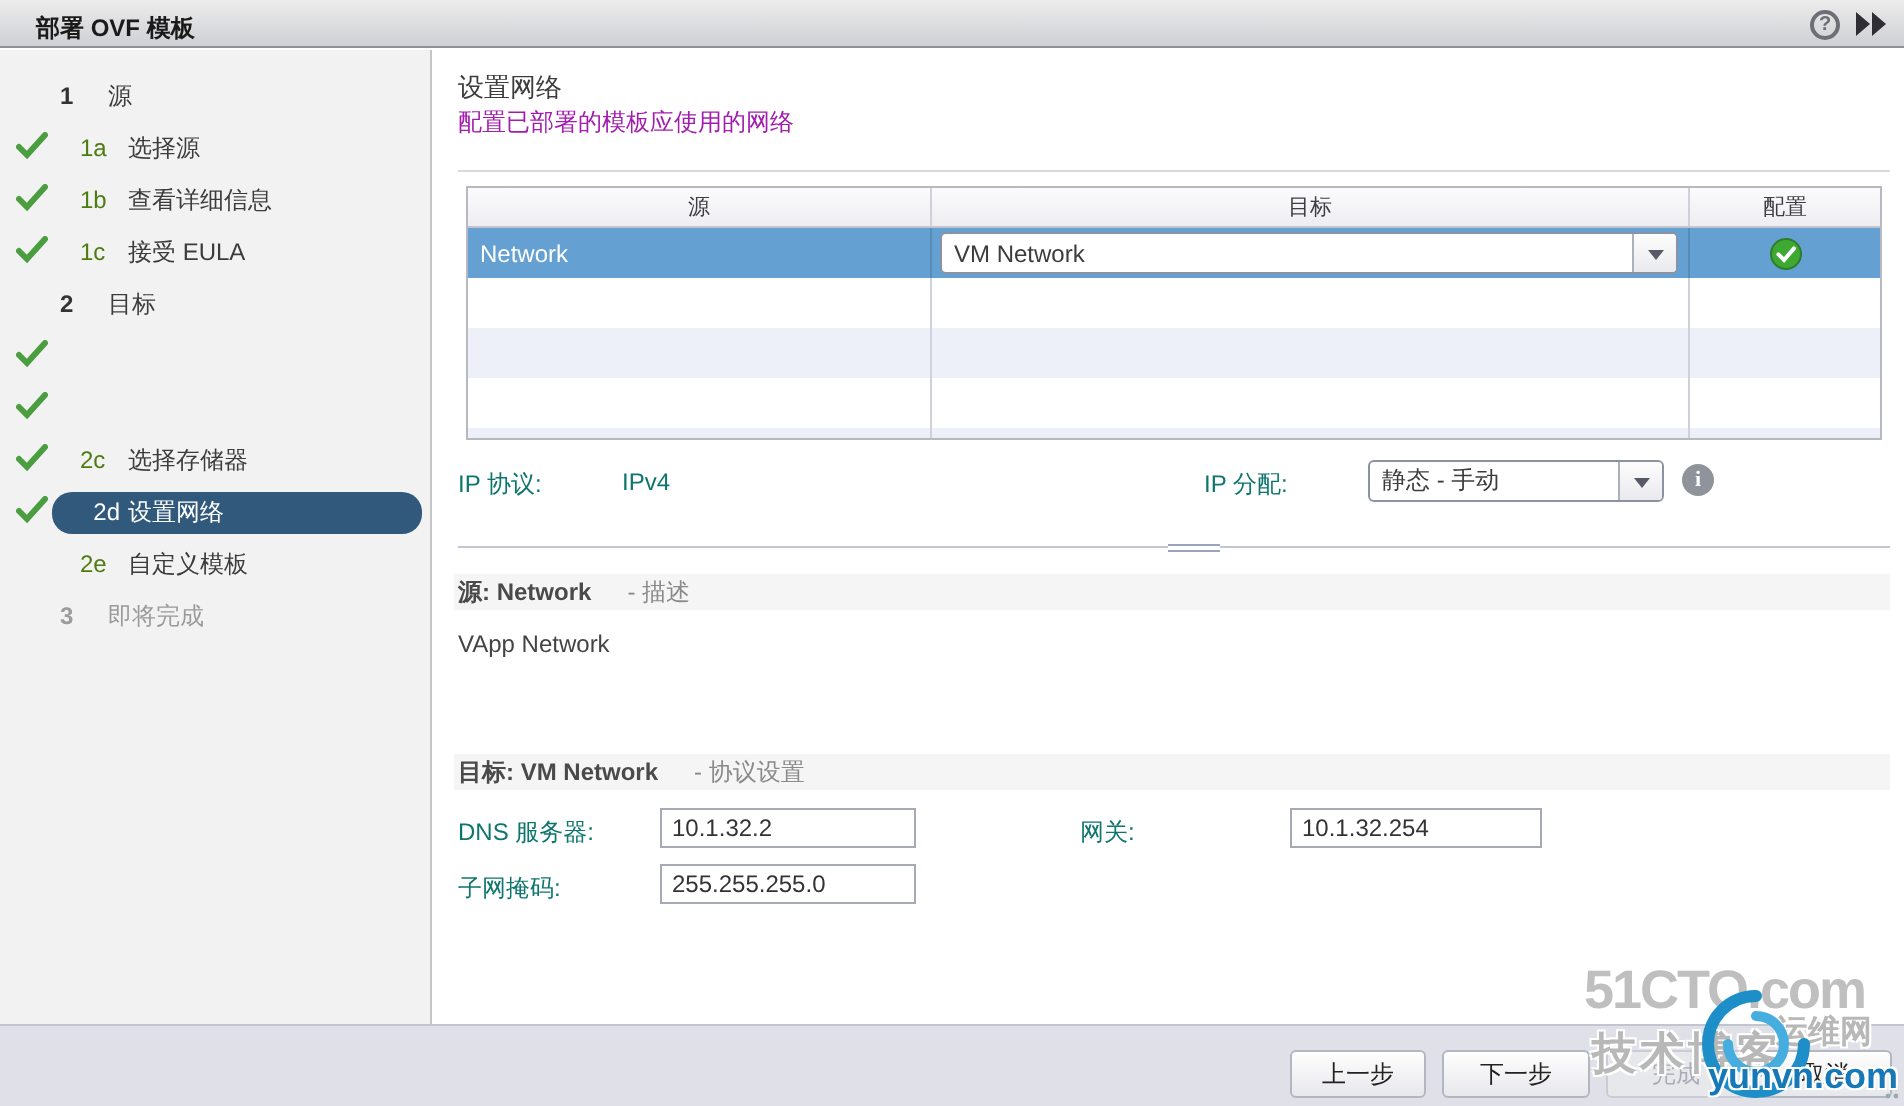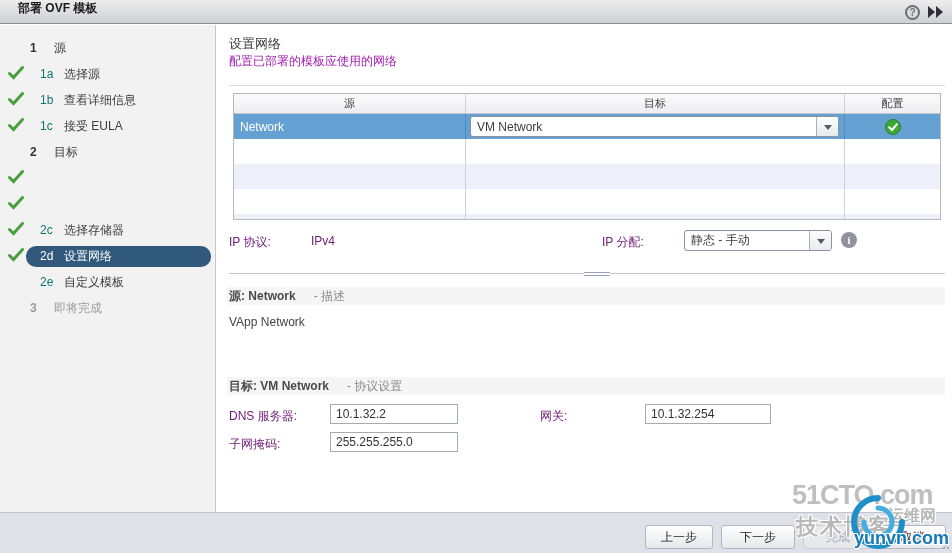--- a/index.html
+++ b/index.html
@@ -3,40 +3,40 @@
 <meta charset="utf-8">
 <style>
   * { margin:0; padding:0; box-sizing:border-box; }
   html,body { width:952px; height:553px; overflow:hidden; }
   body { font-family:"Liberation Sans","DejaVu Sans",sans-serif; font-size:12px; color:#3c3c3c; background:#fff; }
   .app { position:relative; width:952px; height:553px; background:#fff; }
 
   
   .titlebar { position:absolute; left:0; top:0; width:952px; height:24px;
     background:linear-gradient(#ececec,#cfd0d4); border-bottom:1px solid #8f9099;
-    display:flex; align-items:flex-start; }
+    display:flex; align-items:flex-end; }
   .titlebar .title { font-weight:bold; font-size:12px; color:#1a1a1a; padding-left:18px; }
   .titlebar .tb-icons { position:absolute; right:8px; top:0; height:24px; display:flex; align-items:center; gap:7px; }
   .help-circle { width:15px; height:15px; border:2px solid #6e6e76; border-radius:50%;
     display:flex; align-items:center; justify-content:center; font-size:10px; font-weight:bold; color:#6e6e76; cursor:pointer; }
   .fwd svg { display:block; }
 
   
   .sidebar { position:absolute; left:0; top:25px; width:216px; height:487px;
     background:#f2f2f2; border-right:1px solid #c6c6c6; padding-top:10px; }
   .step { display:flex; align-items:center; height:26px; cursor:pointer; }
   .step .check { width:18px; margin-left:8px; flex:0 0 18px; visibility:hidden; }
   .step .content { display:flex; align-items:center; flex:1; height:21px; margin-right:4px; padding-left:4px; border-radius:10px; }
   .step.sub .content { padding-left:14px; }
-  .step .num { font-size:12px; color:#0f766e; min-width:20px; }
+  .step .num { font-size:12px; color:#4d7c0f; min-width:20px; }
   .step.group .num { font-weight:bold; color:#333; }
   .step .lbl { margin-left:4px; color:#3c3c3c; }
   .step.disabled .num, .step.disabled .lbl { color:#9b9b9b; }
   .step.current .content { background:#31597c; }
-  .step.current .num, .step.current .lbl { color:#fff; }
+  .step.current .num, .step.current .lbl { color:#fff;text-align:right; }
 
   
   .main { position:absolute; left:217px; top:25px; width:735px; height:487px; background:#fff; }
   .page-title { position:absolute; left:12px; top:10px; font-size:13px; color:#3c3c3c; }
   .page-sub { position:absolute; left:12px; top:28px; font-size:12px; color:#a21caf; }
   .top-divider { position:absolute; left:12px; top:60px; width:716px; border-top:1px solid #dadada; }
 
   
   .net-table { position:absolute; left:16px; top:68px; width:708px; height:127px;
     border:1px solid #b7b9c2; overflow:hidden; background:#fff; }
@@ -81,21 +81,21 @@
   
   .sect { position:absolute; left:10px; width:718px; height:18px; background:#f5f5f6;
     display:flex; align-items:center; padding-left:2px; }
   .sect.src { top:262px; }
   .sect.tgt { top:352px; }
   .sect b { color:#4a4a4a; }
   .sect .suffix { color:#8a8a8a; margin-left:18px; }
   .src-desc { position:absolute; left:12px; top:290px; color:#444; }
 
   
-  .fld-label { position:absolute; color:#701a75; }
+  .fld-label { position:absolute; color:#0f766e; }
   .fld { position:absolute; height:20px; border:1px solid #a6aab5; background:#fff;
     font-family:"Liberation Sans","DejaVu Sans",sans-serif; font-size:12px; color:#333; padding:0 5px; }
   .lbl-dns { left:12px; top:383px; }
   .fld-dns { left:113px; top:379px; width:128px; }
   .lbl-gw  { left:323px; top:383px; }
   .fld-gw  { left:428px; top:379px; width:126px; }
   .lbl-sub { left:12px; top:411px; }
   .fld-sub { left:113px; top:407px; width:128px; }
 
   

